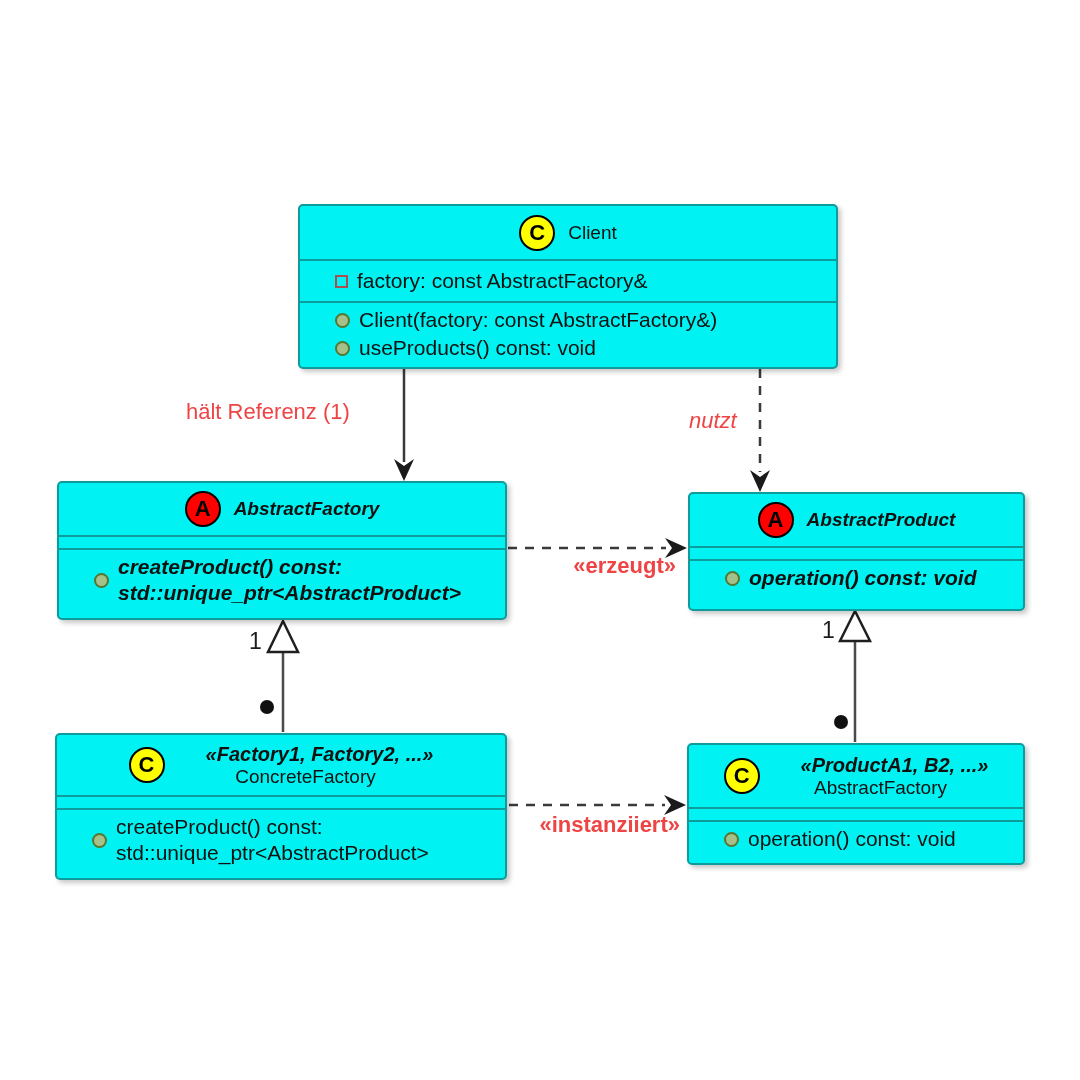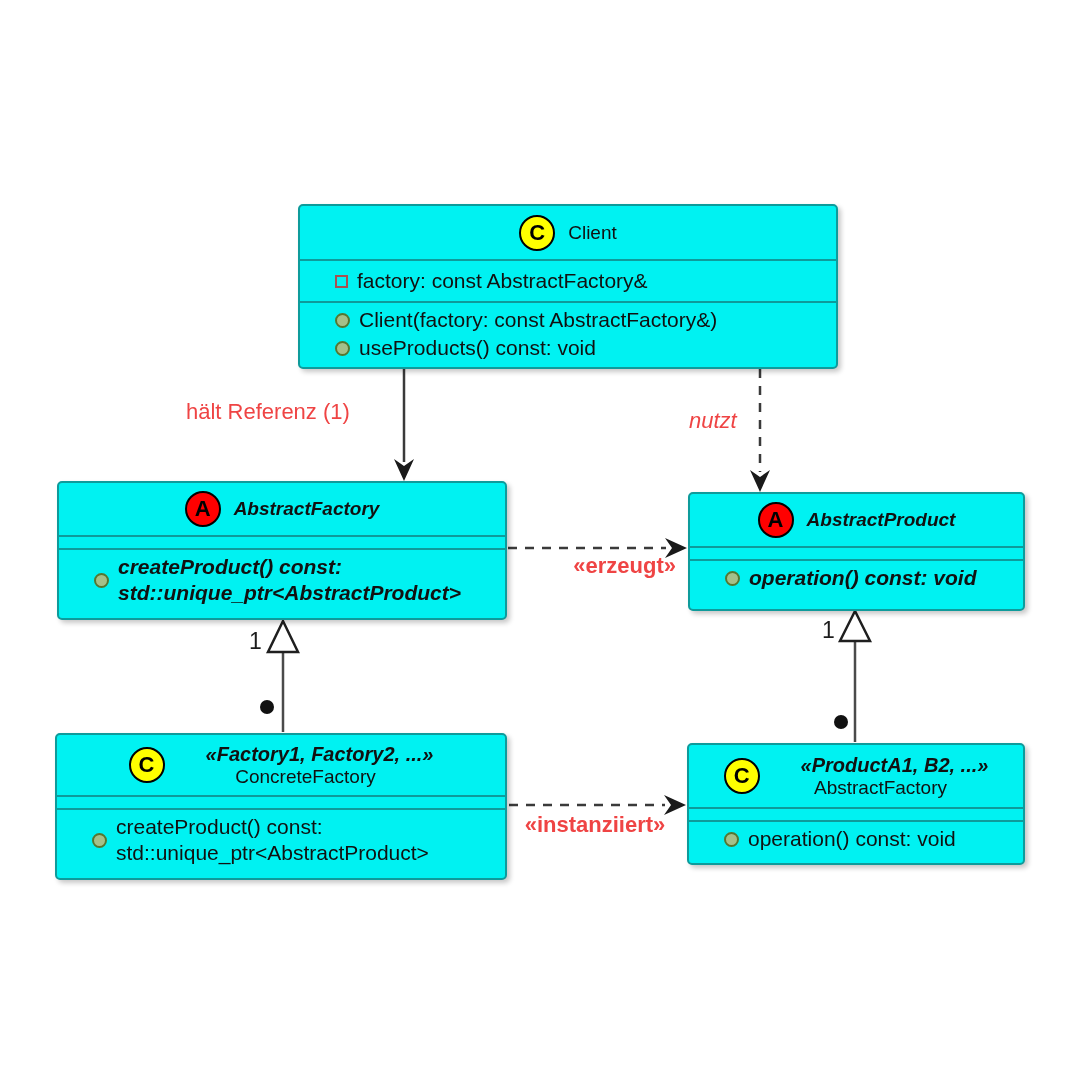--- a/index.html
+++ b/index.html
@@ -81,21 +81,21 @@
     <circle cx="267" cy="707" r="7" fill="#111111"></circle>
 
     <line x1="855" y1="641" x2="855" y2="742" stroke="#4a4a4a" stroke-width="2.5"></line>
     <path d="M 855 611 L 840 641 L 870 641 Z" fill="#ffffff" stroke="#1f1f1f" stroke-width="2.5"></path>
     <circle cx="841" cy="722" r="7" fill="#111111"></circle>
   </svg>
 
   <div class="edge-label" style="left:186px;top:399px;">hält Referenz (1)</div>
   <div class="edge-label" style="left:689px;top:408px;font-style:italic;">nutzt</div>
   <div class="edge-label guillemet" style="left:536px;top:553px;width:140px;text-align:right;">«erzeugt»</div>
-  <div class="edge-label guillemet" style="left:510px;top:812px;width:170px;text-align:center;">«instanziiert»</div>
+  <div class="edge-label guillemet" style="left:510px;top:812px;width:170px;text-align:right;">«instanziiert»</div>
   <div class="mult-label" style="left:249px;top:628px;">1</div>
   <div class="mult-label" style="left:822px;top:617px;">1</div>
 
   <div class="uml-class" style="left:298px;top:204px;width:540px;height:165px;">
     <div class="c-title" style="flex-basis:53px;">
       <span class="badge badge-class">C</span>
       <span class="title-text">Client</span>
     </div>
     <div class="c-attrs" style="flex-basis:42px;">
       <div class="member">

